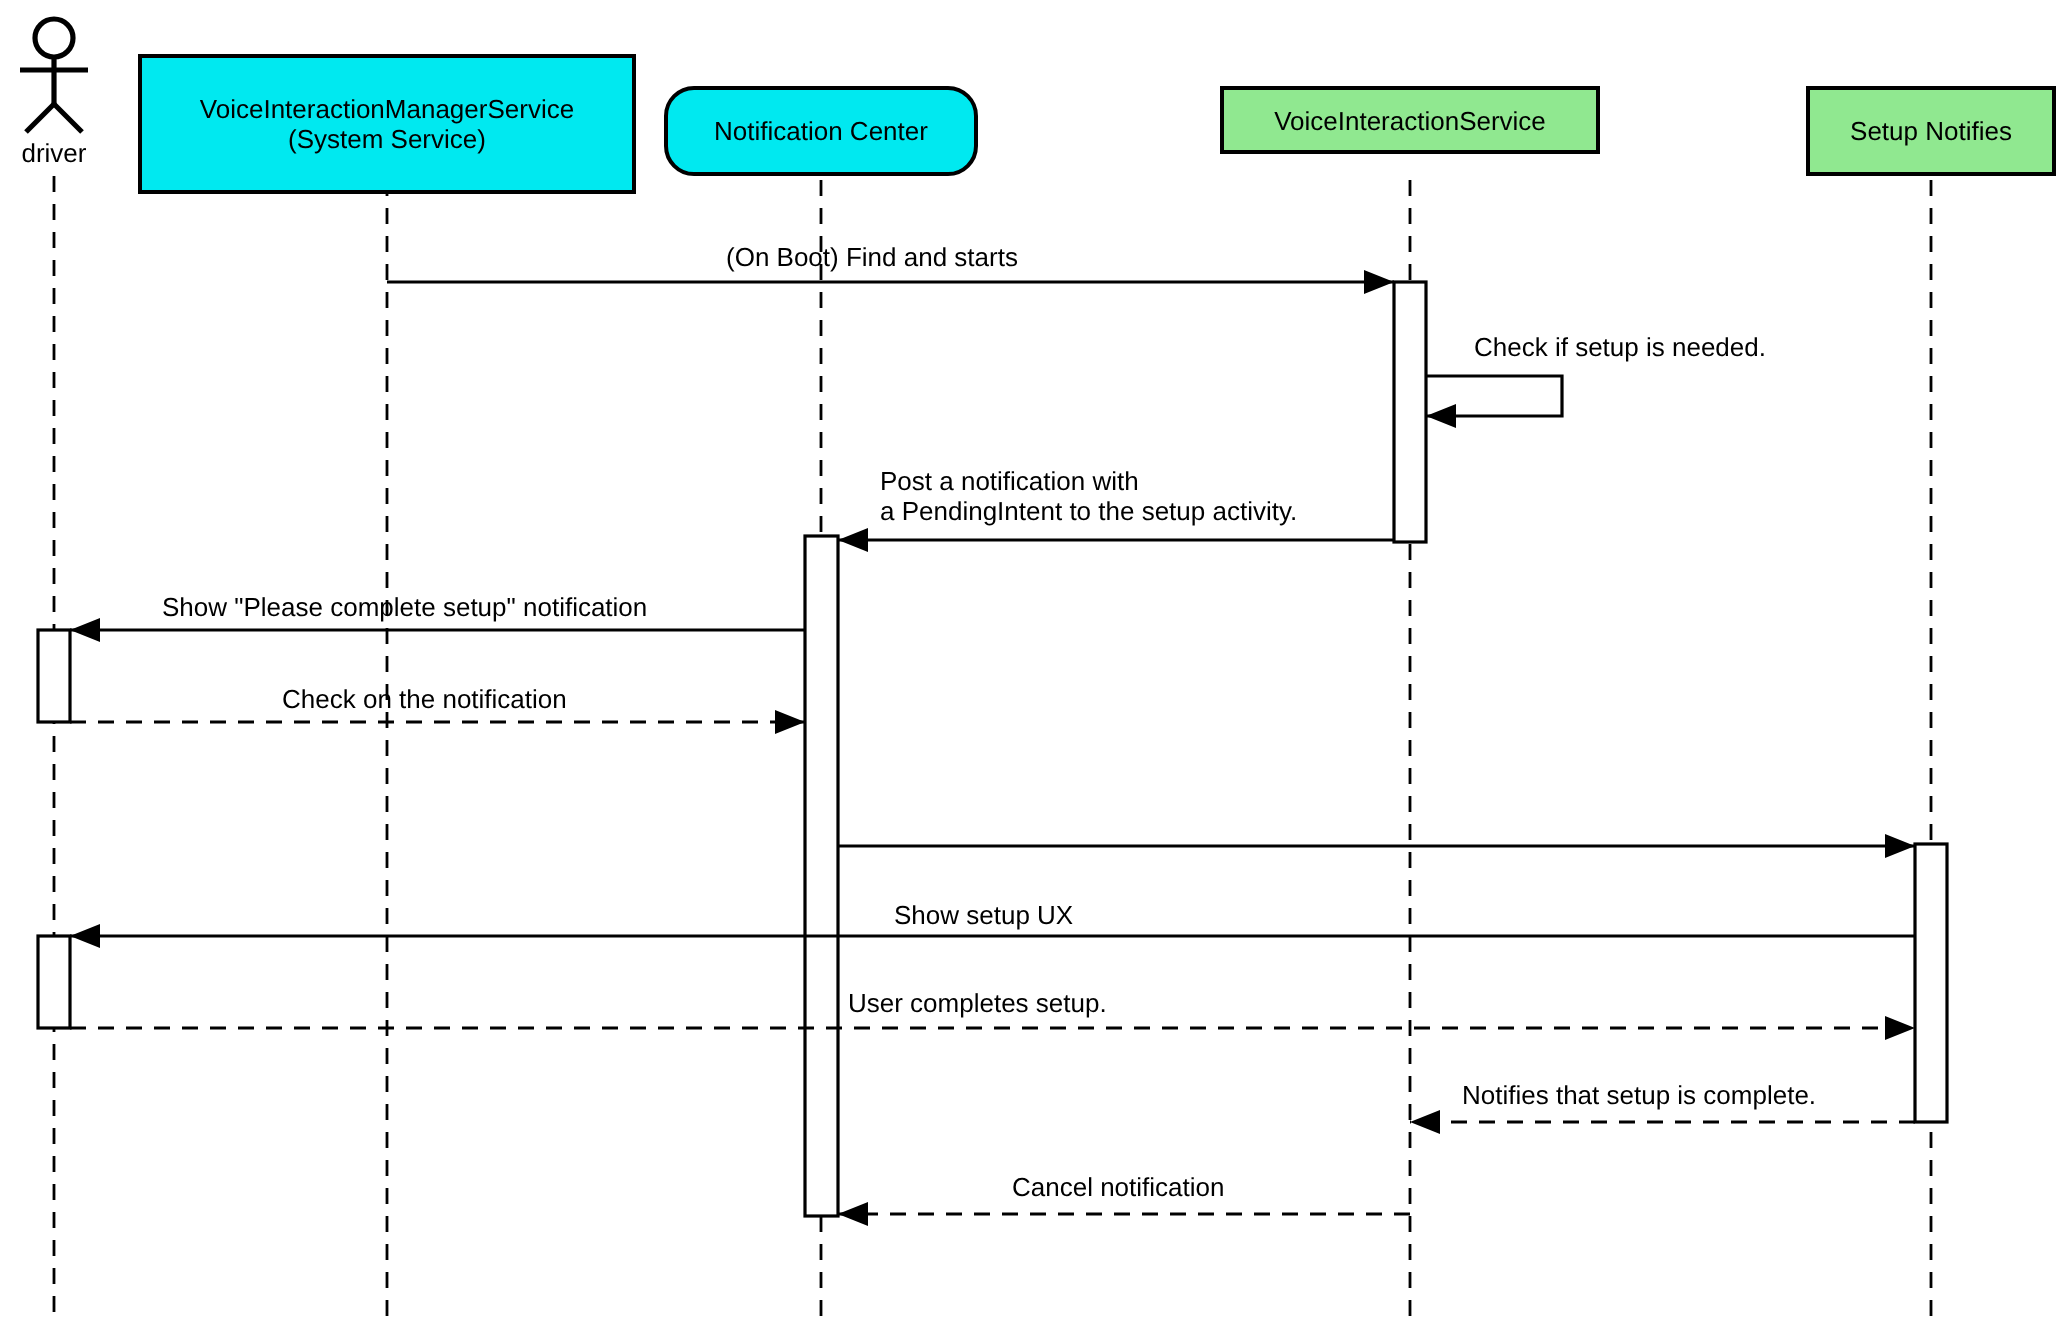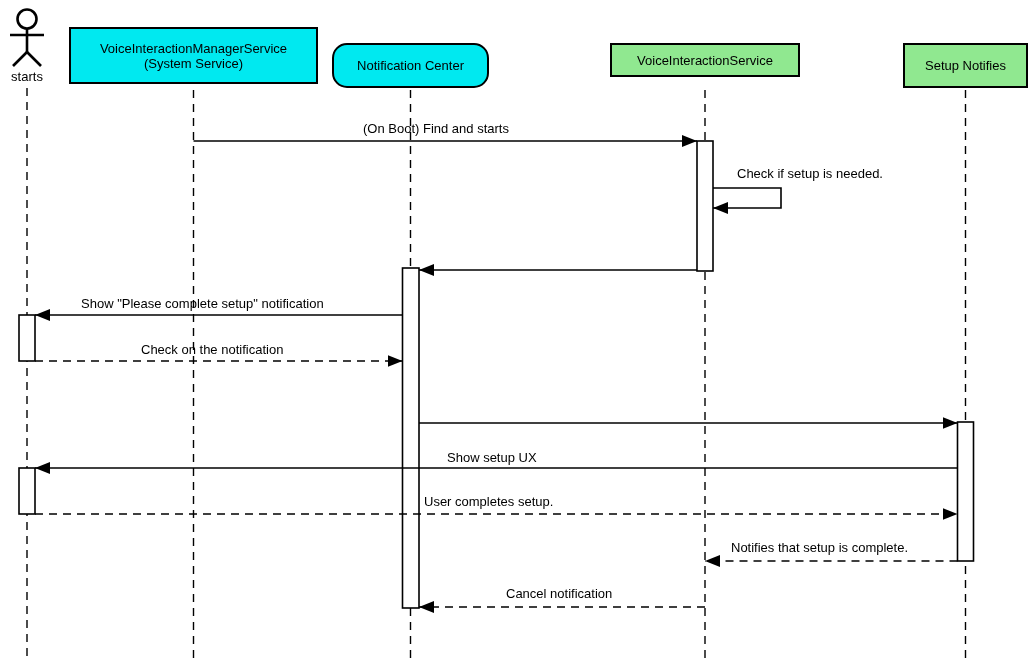--- a/index.html
+++ b/index.html
@@ -77,33 +77,35 @@
       <line x1="402.5" y1="315" x2="35" y2="315" marker-end="url(#arrow)"></line>
       <line x1="35" y1="361" x2="402.5" y2="361" stroke-dasharray="8,6" marker-end="url(#arrow)"></line>
       <line x1="419" y1="423" x2="957.5" y2="423" marker-end="url(#arrow)"></line>
       <line x1="957.5" y1="468" x2="35" y2="468" marker-end="url(#arrow)"></line>
       <line x1="35" y1="514" x2="957.5" y2="514" stroke-dasharray="8,6" marker-end="url(#arrow)"></line>
       <line x1="957.5" y1="561" x2="705" y2="561" stroke-dasharray="8,6" marker-end="url(#arrow)"></line>
       <line x1="705" y1="607" x2="419" y2="607" stroke-dasharray="8,6" marker-end="url(#arrow)"></line>
     </g>
   </svg>
 
-  <div class="pbox cyan" style="left:69px;top:27px;width:249px;height:57px;">VoiceInteractionManagerService
+  <div class="pbox cyan" style="left:69px;top:27px;width:249px;height:70px;">VoiceInteractionManagerService
 (System Service)</div>
 
   <div class="pbox cyan" style="left:332px;top:43px;width:157px;height:45px;border-radius:15px;">Notification Center</div>
 
   <div class="pbox green" style="left:610px;top:43px;width:190px;height:34px;">VoiceInteractionService</div>
 
   <div class="pbox green" style="left:903px;top:43px;width:125px;height:45px;">Setup Notifies</div>
 
-  <div class="actor-label" style="left:2px;top:69px;width:50px;">starts</div>
+  <div class="actor-label" style="left:2px;top:69px;width:50px;">driver</div>
 
   <div class="msg" style="left:363px;top:121px;">(On Boot) Find and starts</div>
   <div class="msg" style="left:737px;top:166px;">Check if setup is needed.</div>
+  <div class="msg" style="left:440px;top:233px;">Post a notification with
+a PendingIntent to the setup activity.</div>
   <div class="msg" style="left:81px;top:296px;">Show "Please complete setup" notification</div>
   <div class="msg" style="left:141px;top:342px;">Check on the notification</div>
   <div class="msg" style="left:447px;top:450px;">Show setup UX</div>
   <div class="msg" style="left:424px;top:494px;">User completes setup.</div>
   <div class="msg" style="left:731px;top:540px;">Notifies that setup is complete.</div>
   <div class="msg" style="left:506px;top:586px;">Cancel notification</div>
 
 </div>
 
 </body></html>

